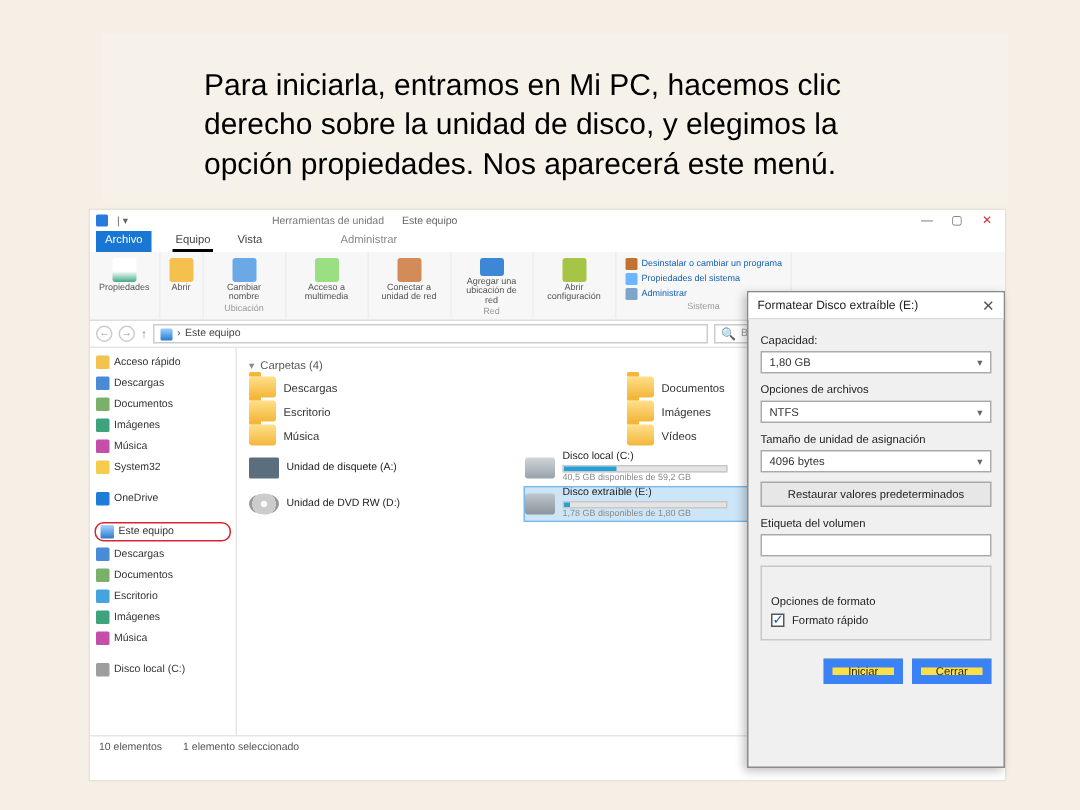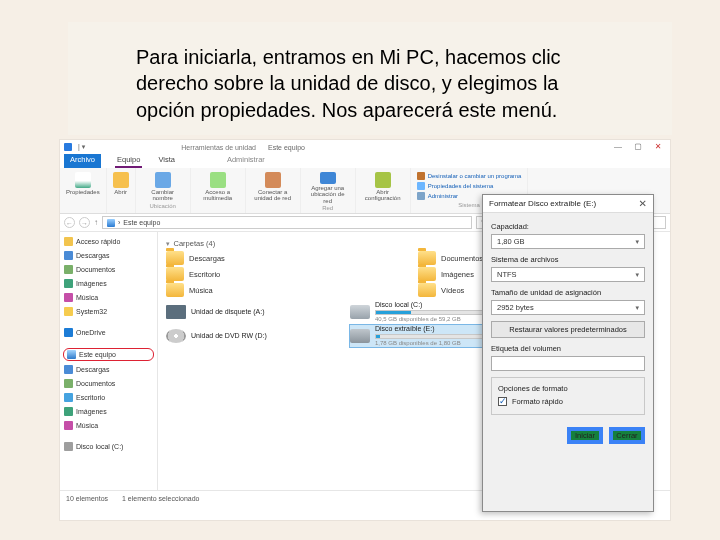--- a/index.html
+++ b/index.html
@@ -77,35 +77,35 @@
   .dico.usb{background:linear-gradient(#bfc6cc,#8b949c);border-radius:2px}
   .dtext{display:flex;flex-direction:column;font-size:7px;line-height:1.1}
   .dname{color:#222}
   .dbar{width:110px;height:5px;background:#e4e4e4;border:1px solid #c8c8c8;margin:1px 0;position:relative}
   .dfill{height:100%;background:#26a0da}
   .dfill.g{background:#26a0da}
   .dsub{color:#888;font-size:6px}
   .ditem.sel{background:#cde6f7;outline:1px solid #7ab7e6}
   .status{height:16px;border-top:1px solid #e6e6e6;display:flex;align-items:center;gap:14px;padding:0 6px;font-size:7px;color:#555}
   
-  .dialog{position:absolute;right:16px;top:54px;width:172px;height:318px;background:#f0f0f0;border:1px solid #8a8a8a;box-shadow:-2px 2px 6px rgba(0,0,0,.25);font-size:8px;color:#222}
+  .dialog{position:absolute;right:0;top:54px;width:172px;height:318px;background:#f0f0f0;border:1px solid #8a8a8a;box-shadow:-2px 2px 6px rgba(0,0,0,.25);font-size:8px;color:#222}
   .dlg-title{height:18px;display:flex;align-items:center;justify-content:space-between;padding:0 6px;font-size:8px;color:#222;background:#fff;border-bottom:1px solid #ddd}
   .dlg-close{font-size:10px;color:#555}
   .dlg-body{padding:6px 8px;display:flex;flex-direction:column;gap:3px}
   .dlg-lab{font-size:7.5px;color:#222;margin-top:3px}
   .dlg-sel{height:15px;border:1px solid #aaa;background:#fff;display:flex;align-items:center;justify-content:space-between;padding:0 5px;font-size:7.5px;color:#333}
   .dlg-drop{font-size:7px;color:#666}
   .dlg-btnw{height:17px;border:1px solid #aaa;background:#e7e7e7;font-size:7.5px;display:flex;align-items:center;justify-content:center;margin-top:3px}
   .dlg-inp{height:15px;border:1px solid #aaa;background:#fff}
   .dlg-grp{border:1px solid #c8c8c8;padding:6px 6px 8px 6px;margin-top:3px}
   .dlg-chk{display:flex;align-items:flex-end;gap:5px;font-size:7.5px}
   .chkbx{width:9px;height:9px;border:1px solid #555;background:#fff;position:relative}
   .chkbx::after{content:"✓";position:absolute;top:-2px;left:0;font-size:9px;color:#1560b8}
   .dlg-ftr{display:flex;gap:6px;justify-content:flex-end;padding:6px 8px}
-  .dlg-btn{width:36px;height:17px;border:4px solid #3b82f6;background:#15803d;font-size:7.5px;display:flex;align-items:center;justify-content:center}
+  .dlg-btn{width:53px;height:17px;border:6px solid #3b82f6;background:#fde047;font-size:7.5px;display:flex;align-items:center;justify-content:center}
 </style>
 </head>
 <body>
 
 <div class="slide">
   <div class="instr">Para iniciarla, entramos en Mi PC, hacemos clic derecho sobre la unidad de disco, y elegimos la opción propiedades. Nos aparecerá este menú.</div>
 
   <div class="shot">
 
     <div class="titlebar">
@@ -115,21 +115,21 @@
       <span class="title-txt" style="margin-left:6px">Este equipo</span>
       <div class="title-right">
         <div class="sysbtn">—</div>
         <div class="sysbtn">▢</div>
         <div class="sysbtn close">✕</div>
       </div>
     </div>
 
     <div class="ribbon-tabs">
       <div class="rtab file">Archivo</div>
-      <div class="rtab" style="border-bottom:2px solid #701a75">Equipo</div>
+      <div class="rtab" style="border-bottom:2px solid #000000">Equipo</div>
       <div class="rtab">Vista</div>
       <div class="rtab radmin" style="margin-left:34px">Administrar</div>
     </div>
 
     <div class="ribbon">
       <div class="rsect">
           <div class="rbigico ico-prop"></div>
           <div class="rlabel">Propiedades</div>
         </div>
       <div class="rsect">
@@ -335,39 +335,39 @@
         <span>Formatear Disco extraíble (E:)</span>
         <span class="dlg-close">✕</span>
       </div>
       <div class="dlg-body">
         <div class="dlg-lab">Capacidad:</div>
         <div class="dlg-sel">
             <span>1,80 GB</span>
             <span class="dlg-drop">▾</span>
           </div>
 
-        <div class="dlg-lab">Sistema de archivos</div>
+        <div class="dlg-lab">Opciones de archivos</div>
         <div class="dlg-sel">
             <span>NTFS</span>
             <span class="dlg-drop">▾</span>
           </div>
 
         <div class="dlg-lab">Tamaño de unidad de asignación</div>
         <div class="dlg-sel">
-            <span>2952 bytes</span>
+            <span>4096 bytes</span>
             <span class="dlg-drop">▾</span>
           </div>
 
         <div class="dlg-btnw">Restaurar valores predeterminados</div>
 
         <div class="dlg-lab">Etiqueta del volumen</div>
         <div class="dlg-inp"></div>
 
         <div class="dlg-grp">
-          <div class="dlg-lab" style="margin-top:0;margin-bottom:4px">Opciones de formato</div>
+          <div class="dlg-lab" style="margin-top:12px;margin-bottom:4px">Opciones de formato</div>
           <div class="dlg-chk">
             <span class="chkbx"></span>
             <span>Formato rápido</span>
           </div>
         </div>
       </div>
       <div class="dlg-ftr">
         <div class="dlg-btn">Iniciar</div>
         <div class="dlg-btn">Cerrar</div>
       </div>

